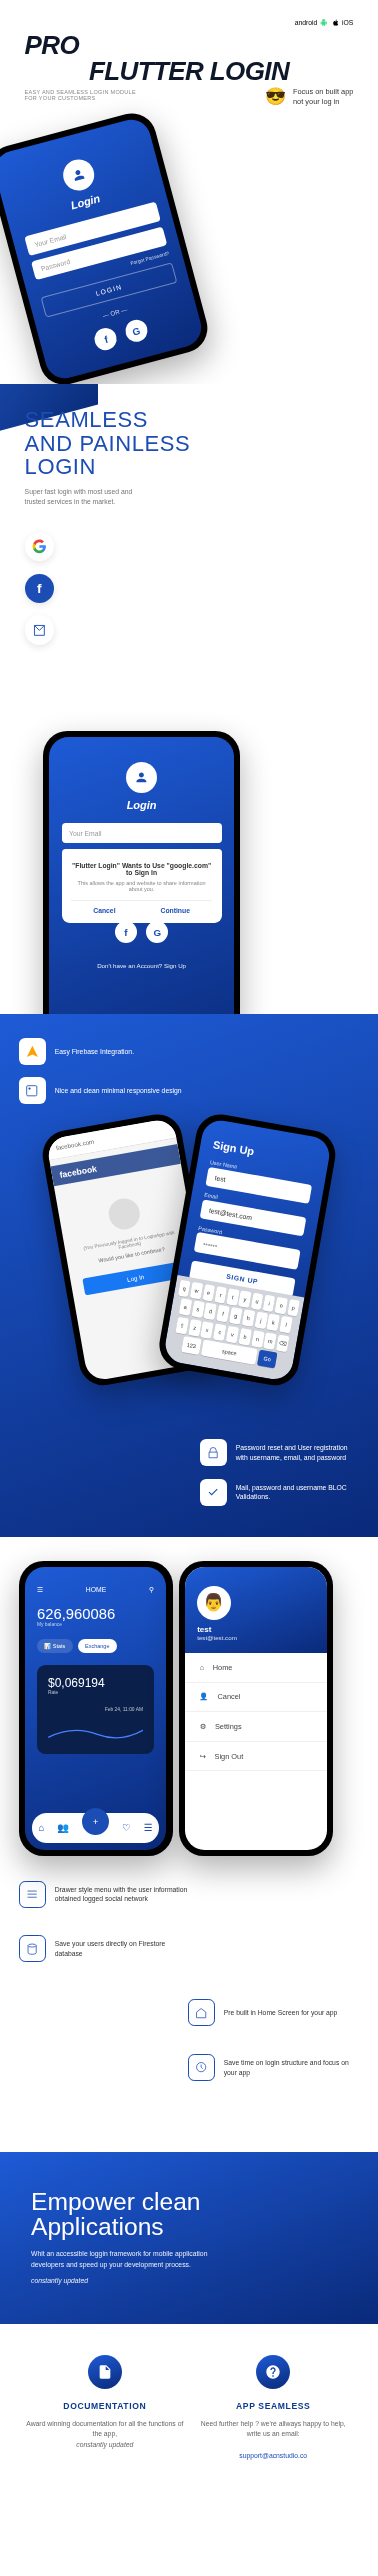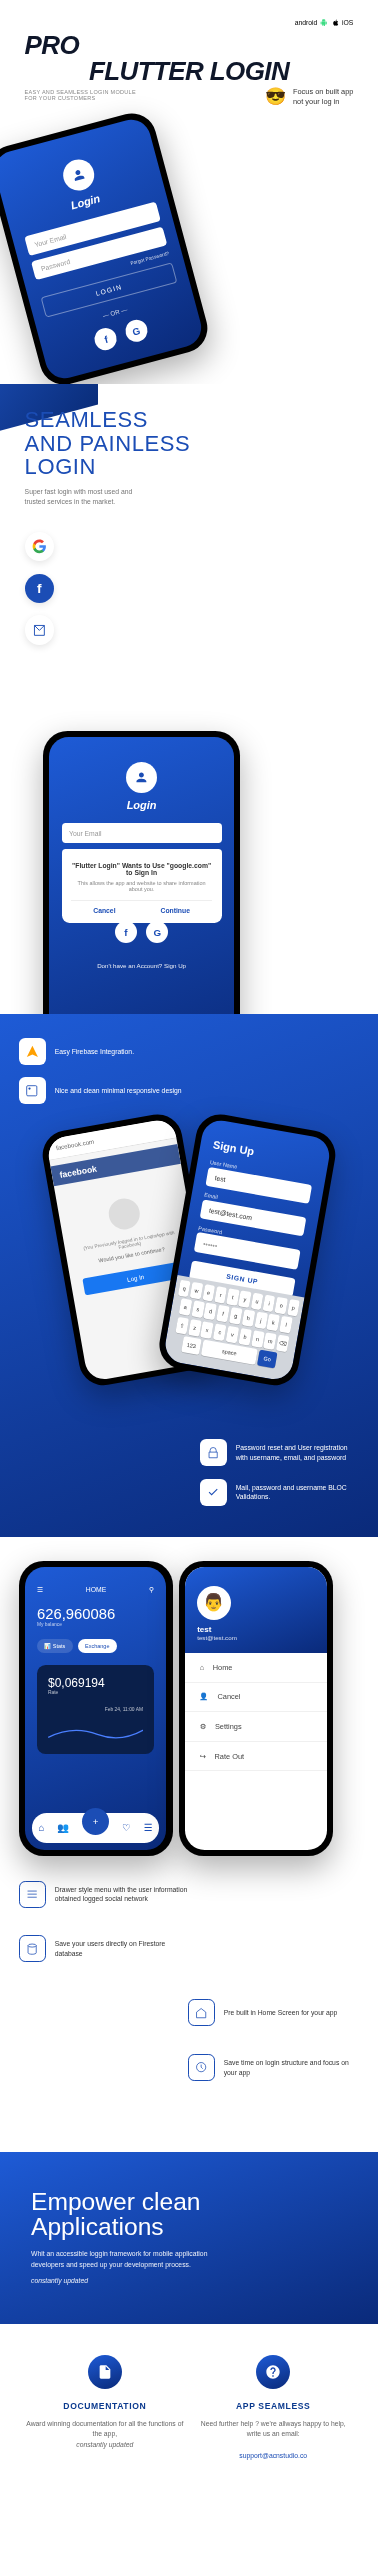--- a/index.html
+++ b/index.html
@@ -353,21 +353,21 @@
           <div class="drawer-item">
               <span>👤</span>
               <span>Cancel</span>
             </div>
           <div class="drawer-item">
               <span>⚙</span>
               <span>Settings</span>
             </div>
           <div class="drawer-item">
               <span>↪</span>
-              <span>Rate Out</span>
+              <span>Sign Out</span>
             </div>
         </div>
       </div>
     </div>
   </div>
   <div class="features-col">
     <div class="feature-row" style="color:#333">
       <div class="feature-icon" style="border:0.6px solid #1b4db5">
           <svg width="12.3" height="12.3" viewBox="0 0 24 24">
             <path stroke="#1b4db5" stroke-width="1.5" fill="none" d="M3 6h18M3 12h18M3 18h18"></path>

